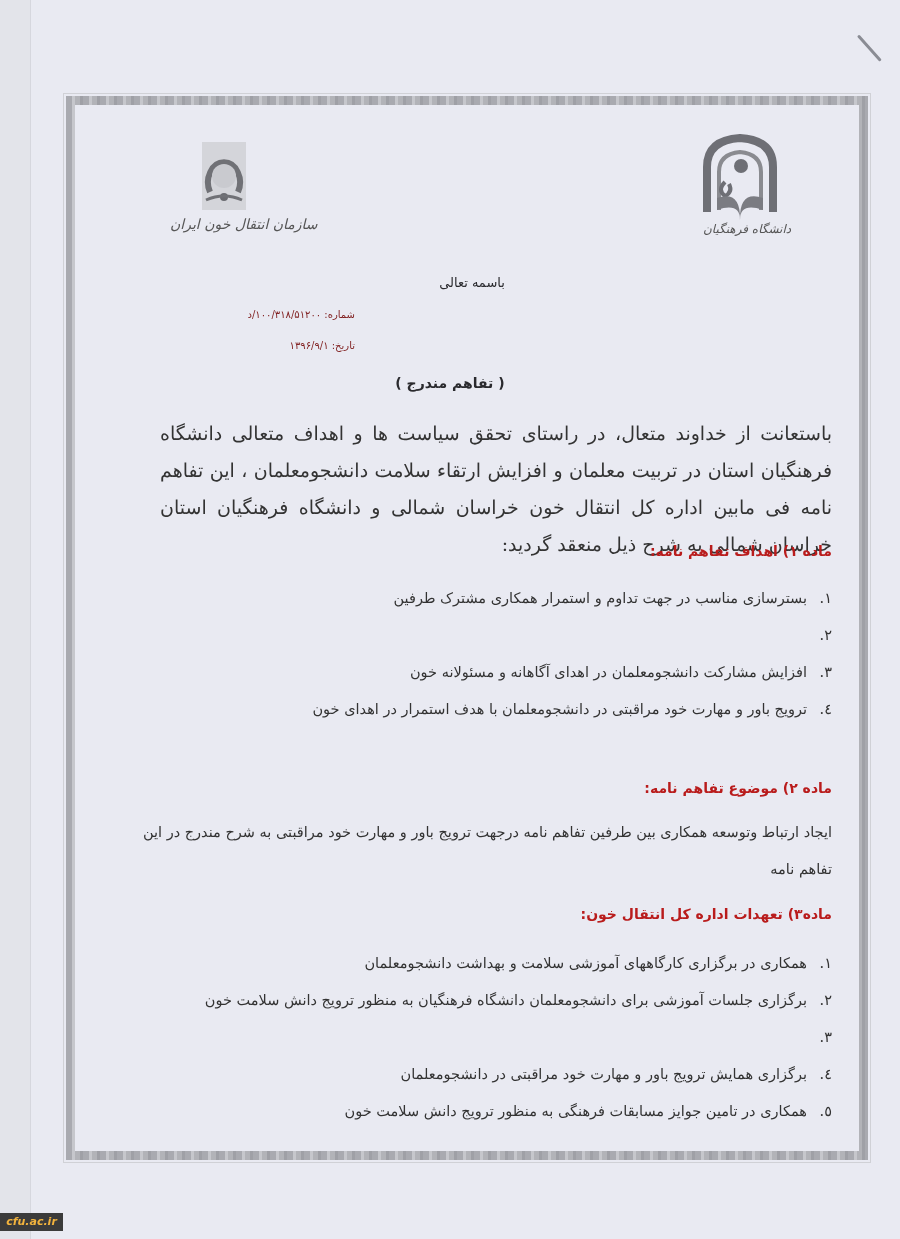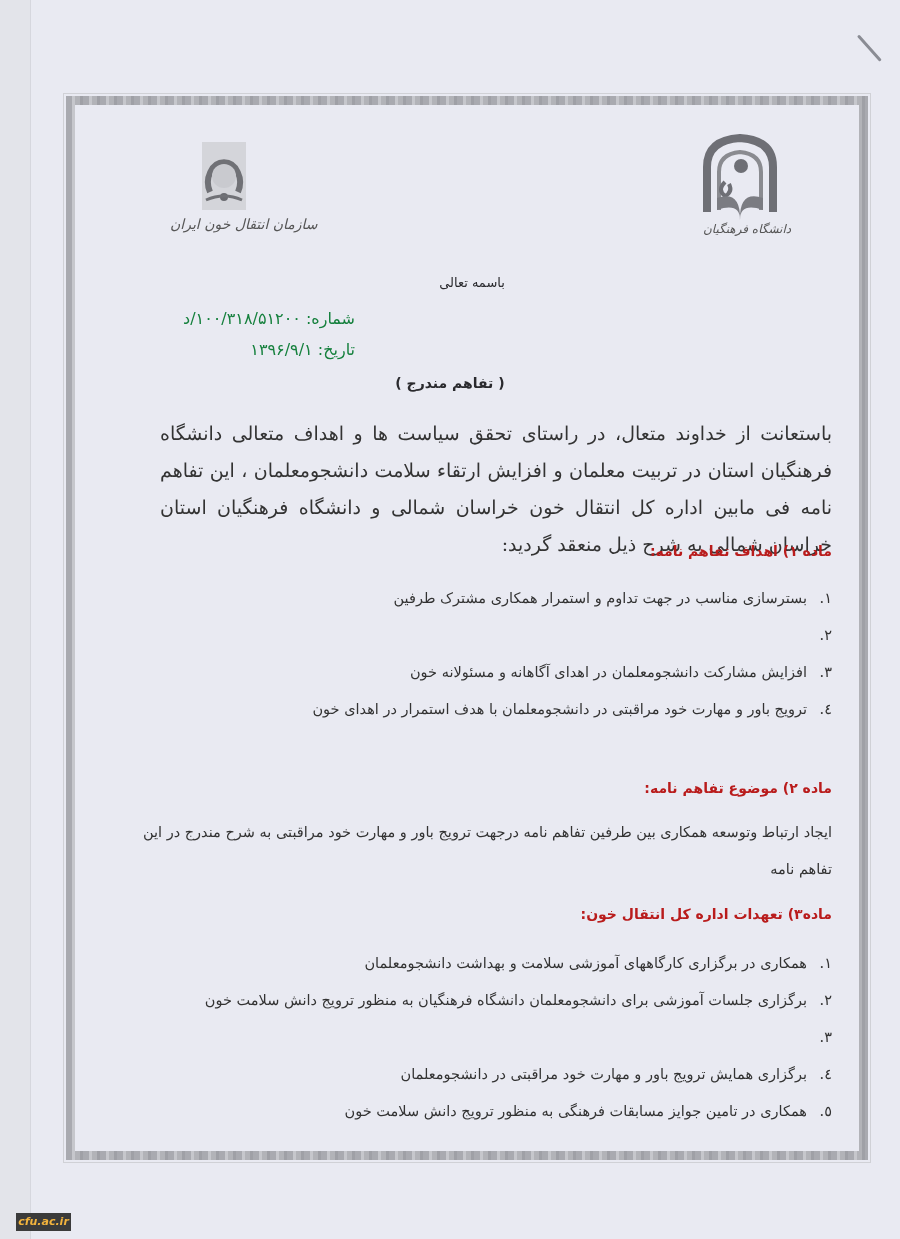--- a/index.html
+++ b/index.html
@@ -34,21 +34,21 @@
   .logo-caption {
     position:absolute; font-size:12px; color:#555; direction:rtl; white-space:nowrap;
     font-style:italic;
   }
   .basmala {
     position:absolute; left:0; right:0; top:275px; text-align:center;
     font-family:"DejaVu Sans", sans-serif; font-size:13px; direction:rtl;padding-left:44px;
   }
   .meta-line {
     position:absolute; right:545px; direction:rtl; font-family:"DejaVu Sans",sans-serif;
-    font-size:16px; color:#15803d; white-space:nowrap;
+    font-size:10px; color:#7f1d1d; white-space:nowrap;
   }
   .title {
     position:absolute; left:0; right:0; top:375px; text-align:center;
     font-family:"DejaVu Sans", sans-serif; font-weight:bold; font-size:14px; direction:rtl;
   }
   .para {
     position:absolute; left:140px; right:68px; top:415px;
     direction:rtl; text-align:justify; text-align-last:right;
     font-size:19px; line-height:37px; color:#333;margin-left:20px;
   }
@@ -62,23 +62,23 @@
   .list li {
     height:37px; line-height:37px; font-size:14.5px; white-space:nowrap; color:#333;
     padding-right:25px; position:relative;
   }
   .list li .num { position:absolute; right:0; top:0; }
   .body-text {
     position:absolute; left:140px; right:68px; direction:rtl; text-align:right;
     font-size:14.5px; line-height:37px; color:#333;
   }
   .watermark {
-    position:absolute; left:0; top:1213px; width:55px; height:18px;
+    position:absolute; left:0; top:1213px; width:63px; height:18px;
     background:#3b3b3b; color:#f2b33d; font-family:"DejaVu Sans",sans-serif;
-    font-weight:bold; font-style:italic; font-size:11px; line-height:18px; text-align:center;margin-left:16px;
+    font-weight:bold; font-style:italic; font-size:11px; line-height:18px; text-align:center;
   }
 </style>
 </head>
 <body>
 
 <div class="page-edge"></div>
 <div class="staple"></div>
 
 <div class="frame"></div>
 

